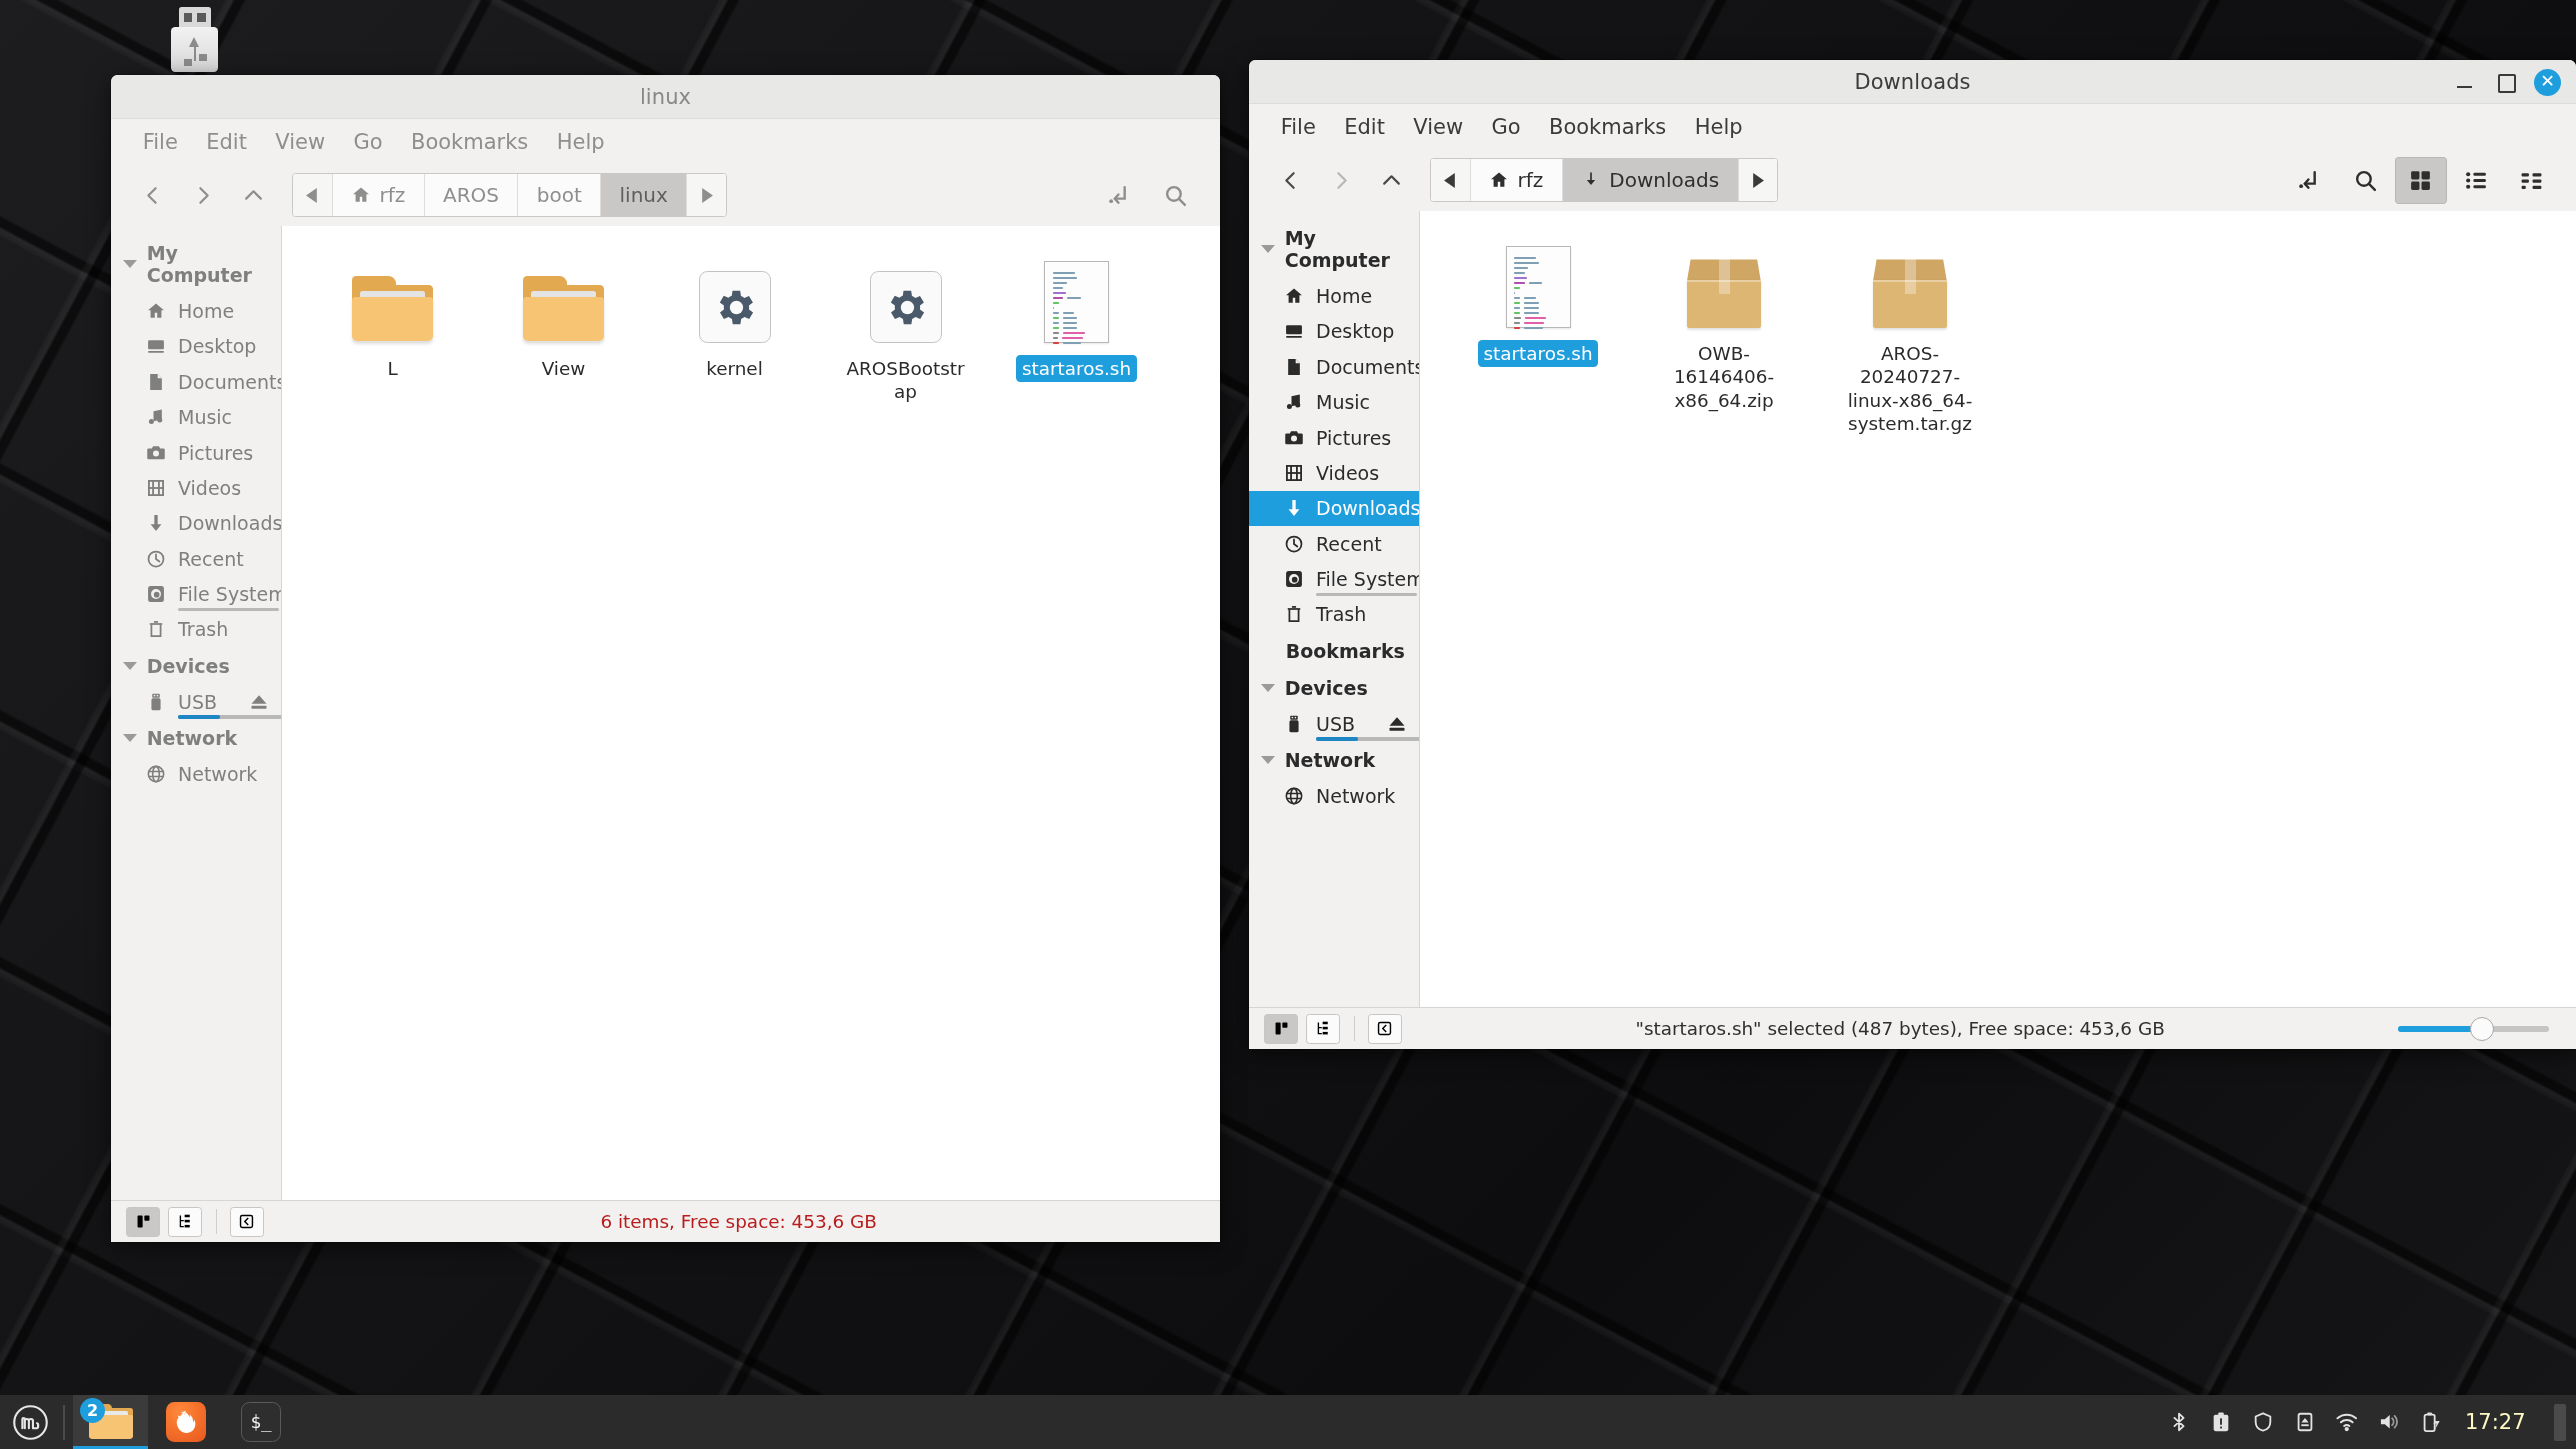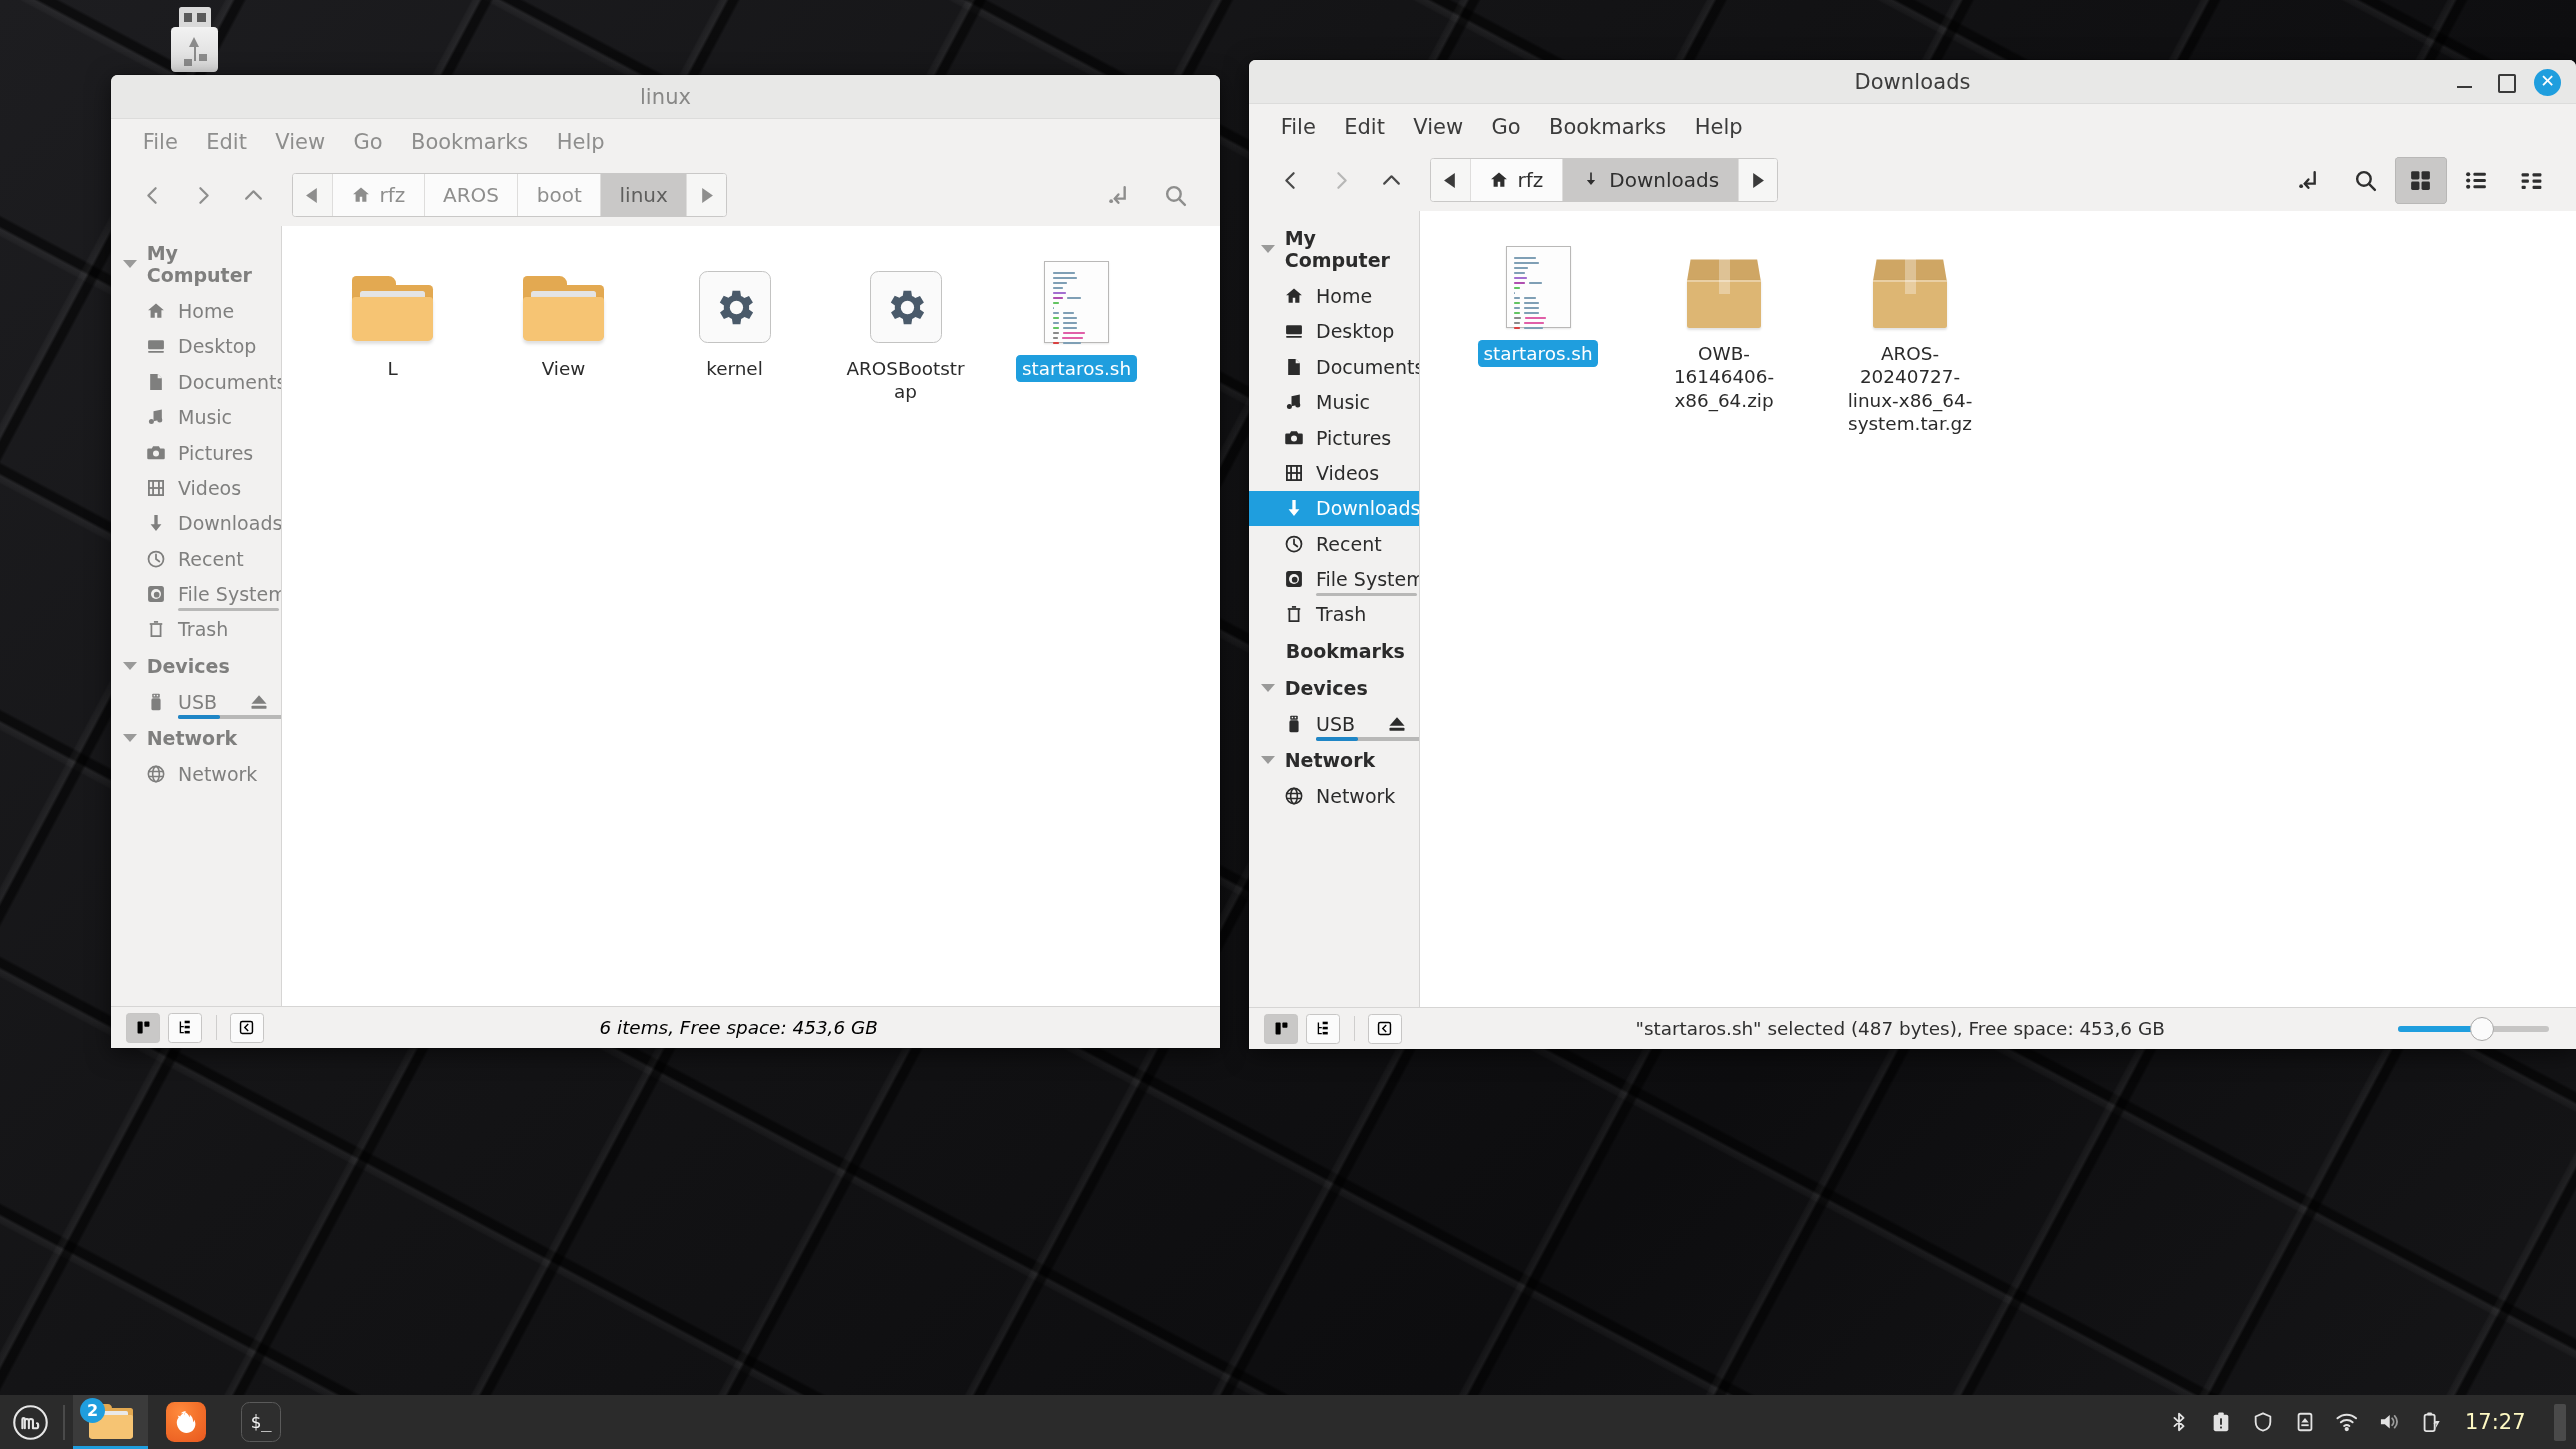--- a/index.html
+++ b/index.html
@@ -293,21 +293,21 @@
   }
   .sb-btn {
     width: 34px; height: 30px; border: 0.8px solid #c7c6c5; border-radius: 3.4px;
     background: #fbfbfb; display: flex; align-items: center; justify-content: center;
   }
   .sb-btn.active { background: #c9c8c7; }
   .sb-sep { width: 0.8px; height: 25px; background: #cfcecd; margin: 0 5px; }
   .sb-text {
     flex: 1 1 auto; text-align: center; font-size: 18.4px; color: #2f2f2f;
   }
-  .win-inactive .sb-text { color: #000000; font-style: italic; }
+  .win-inactive .sb-text { color: #b91c1c; }
   .zoom-slider { width: 151px; height: 25px; position: relative; margin-right: 11.7px; }
   .zs-track {
     position: absolute; left: 0; right: 0; top: 10px; height: 5.9px;
     background: #c6c5c4; border-radius: 3.4px;
   }
   .zs-fill { position: absolute; left: 0; top: 10px; height: 5.9px; background: #1f9ede; border-radius: 3.4px; }
   .zs-knob {
     position: absolute; top: 0.8px; width: 24px; height: 24px; border-radius: 50%;
     background: #fbfbfb; border: 0.8px solid #a9a8a7;
   }
@@ -368,21 +368,21 @@
   <div class="usb-desktop">
     <div class="usb-cap"></div>
     <div class="usb-body"></div>
     <div class="usb-arrow"></div>
     <div class="usb-stem"></div>
     <div class="usb-sq1"></div>
     <div class="usb-sq2"></div>
   </div>
 </div>
 
-<div class="window win-inactive" id="win-linux" style="left:111px; top:75px; width:1109px; height:973px;">
+<div class="window win-inactive" id="win-linux" style="left:111px; top:75px; width:1109px; height:1167px;">
 
   <div class="titlebar">
     <div class="title-text">linux</div>
   </div>
 
   <div class="menubar">
     <div class="menu-item">File</div>
     <div class="menu-item">Edit</div>
     <div class="menu-item">View</div>
     <div class="menu-item">Go</div>

